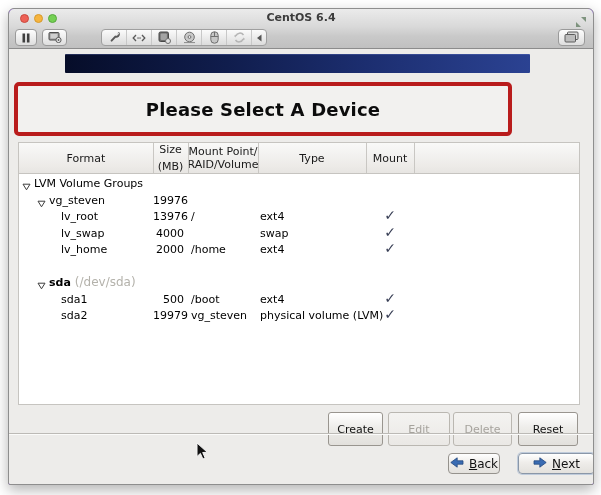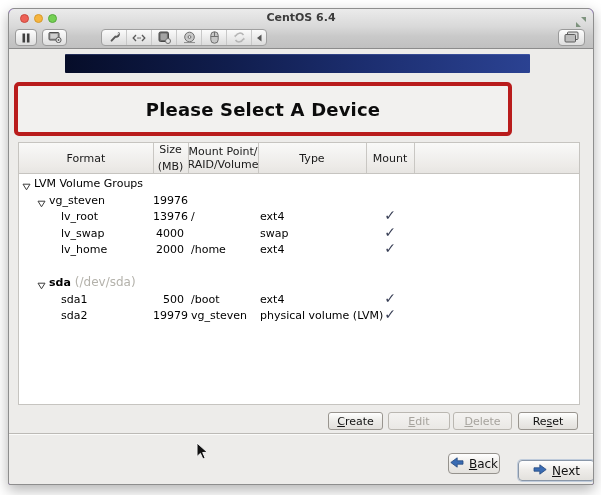--- a/index.html
+++ b/index.html
@@ -81,21 +81,21 @@
   .ind0 { left:15px; } .ind1 { left:30px; } .ind2 { left:42px; }
   .rname .dev-suffix { font-size:12px; color:#b4b2ab; }
   .bold { font-weight:bold; }
   .rsize  { position:absolute; left:134px; width:31px; text-align:right; }
   .rmount { position:absolute; left:172px; white-space:nowrap; }
   .rtype  { position:absolute; left:241px; white-space:nowrap; }
   .rcheck { position:absolute; left:347px; width:48px; text-align:center;
             color:#3a4057; font-size:14px; top:-1px; }
   
   .act-btn {
-    position:absolute; top:363px; height:18px; box-sizing:border-box; border-radius:3px;
+    position:absolute; top:363px; height:34px; box-sizing:border-box; border-radius:3px;
     border:1px solid #99958f; background:linear-gradient(#ffffff,#eeedea 45%,#e2e0dc);
     font-size:11px; color:#121212; display:flex; align-items:center; justify-content:center;
     font-family:"DejaVu Sans", sans-serif;
   }
   .act-btn.disabled { color:#a6a39d; border-color:#bab7b1;
     background:linear-gradient(#f4f3f1,#eae8e5); }
   .mn { text-decoration:underline; text-underline-offset:1px; }
   .bottom-sep { position:absolute; left:0; right:0; top:384px; height:1px; background:#bcbab6;
     box-shadow:0 1px 0 #fbfbfa; }
   .nav-btn {
@@ -333,21 +333,21 @@
       <div class="bottom-sep"></div>
 
       <div class="nav-btn" style="left:439px;width:52px;">
         <span>
           <svg width="14" height="11" viewBox="0 0 14 11">
             <path d="M13 3.8 H7.2 V0.8 L0.8 5.5 L7.2 10.2 V7.2 H13 Z" fill="#3a6cb3" stroke="#24497f" stroke-width="0.8"></path>
           </svg>
         </span>
         <span><span></span><span class="mn">B</span><span>ack</span></span>
       </div>
-      <div class="nav-btn focused" style="left:509px;width:77px;margin-top:7px;">
+      <div class="nav-btn focused" style="left:509px;width:77px;">
         <span>
           <svg width="14" height="11" viewBox="0 0 14 11">
             <path d="M1 3.8 H6.8 V0.8 L13.2 5.5 L6.8 10.2 V7.2 H1 Z" fill="#3a6cb3" stroke="#24497f" stroke-width="0.8"></path>
           </svg>
         </span>
         <span><span></span><span class="mn">N</span><span>ext</span></span>
       </div>
     </div>
   </div>
 

